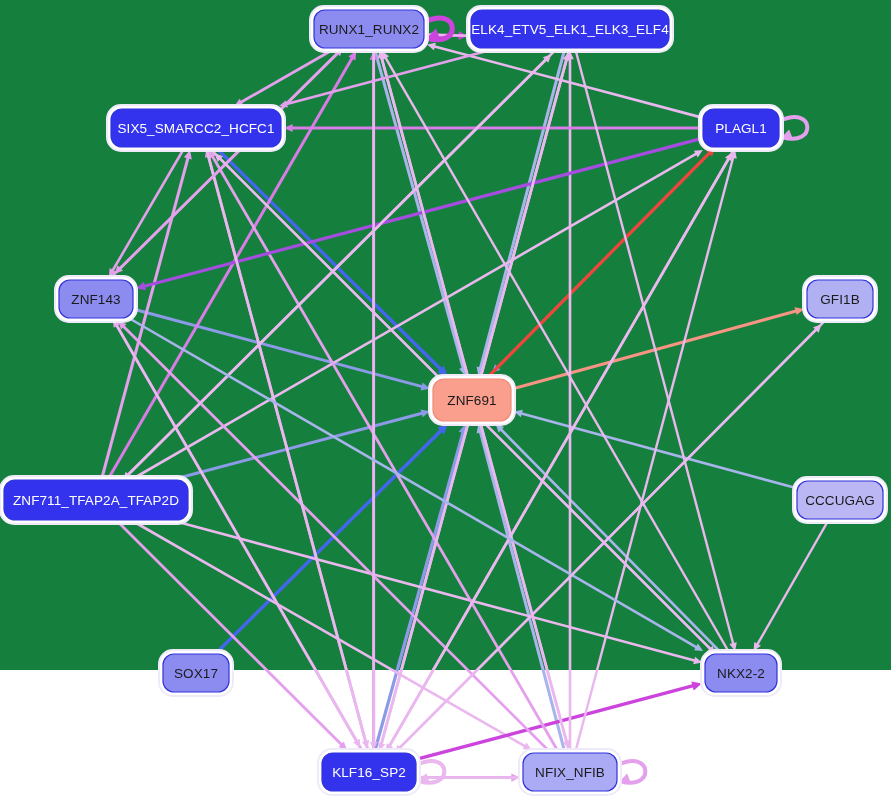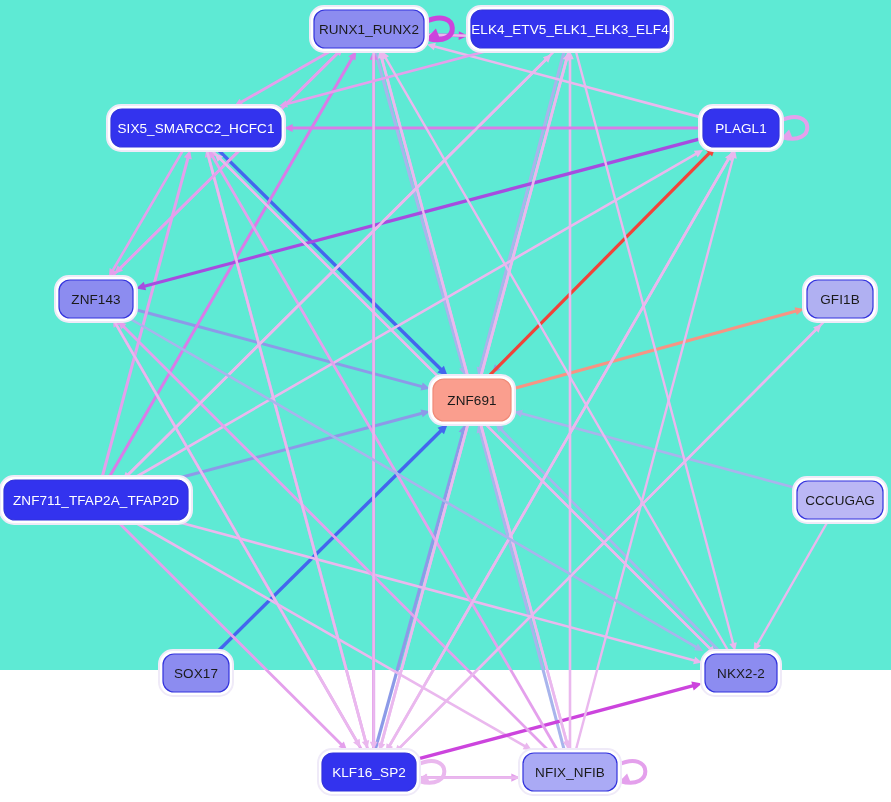--- a/index.html
+++ b/index.html
@@ -8,21 +8,21 @@
     background: #ffffff;
     width: 891px;
     height: 802px;
     overflow: hidden;
     font-family: "Liberation Sans", sans-serif;
   }
   #graph-root {
     position: relative;
     width: 891px;
     height: 670px;
-    background: #5eead4;
+    background: #15803d;
   }
   svg#network-svg {
     position: absolute;
     top: 0; left: 0;
     width: 891px;
     height: 802px;
     display: block;
   }
   .node-rect {
     stroke-width: 1.2;

